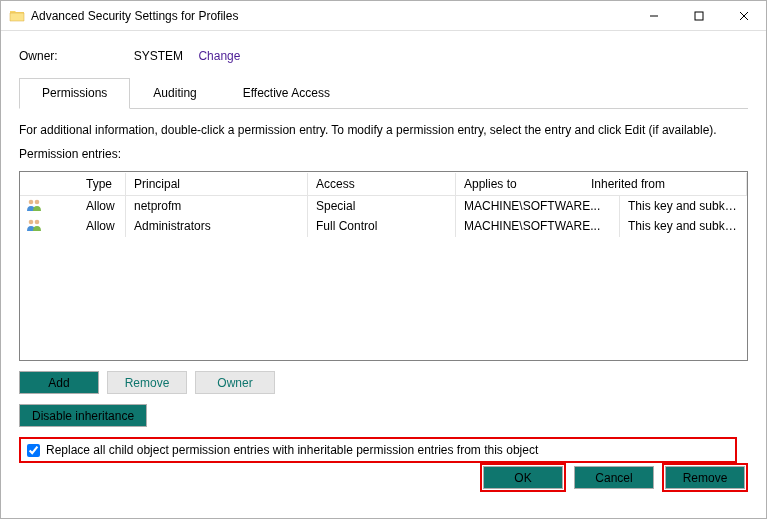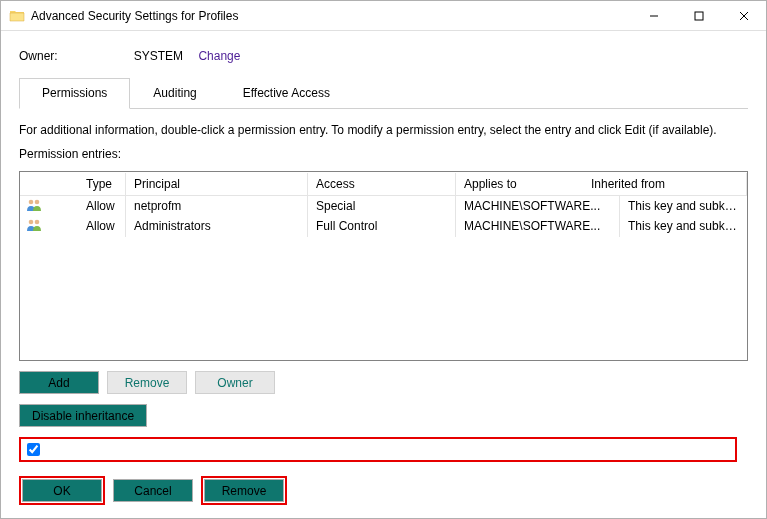--- a/index.html
+++ b/index.html
@@ -120,22 +120,22 @@
     border: 2px solid #e60000;
     display: flex;
     align-items: center;
     gap: 6px;
     width: fit-content;
     min-width: 718px;
   }
   .checkbox-row input { margin:0; }
   .bottom-row {
     display: flex;
+    justify-content: flex-end;
     gap: 8px;
-    margin-top: 14px;
     align-items: center;
   }
   .hl { border: 2px solid #e60000; padding: 1px; display:inline-block;}
   .hl .btn { margin:0; }
   .folder-svg { width:16px; height:16px; }
 </style>
 </head>
 <body>
 
 <div class="titlebar">
@@ -232,20 +232,21 @@
     <button class="btn disabled" disabled="">Remove</button>
     <button class="btn disabled" disabled="">Owner</button>
   </div>
 
   <div class="disable-inh">
     <button class="btn" style="min-width:120px">Disable inheritance</button>
   </div>
 
   <div class="checkbox-row">
     <input type="checkbox" checked="" style="">
+    <span>Replace all child object permission entries with inheritable permission entries from this object</span>
   </div>
 
   <div class="bottom-row">
     <span class="hl"><button class="btn">OK</button></span>
     <button class="btn">Cancel</button>
     <span class="hl"><button class="btn">Remove</button></span>
   </div>
 
 </div>
 

